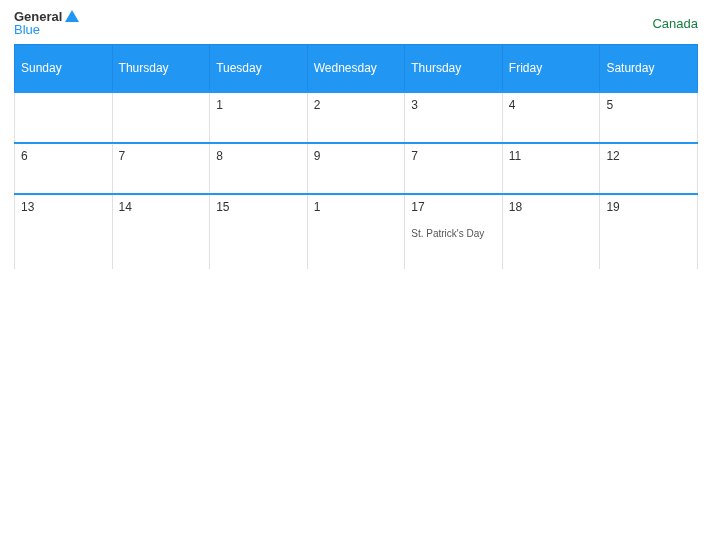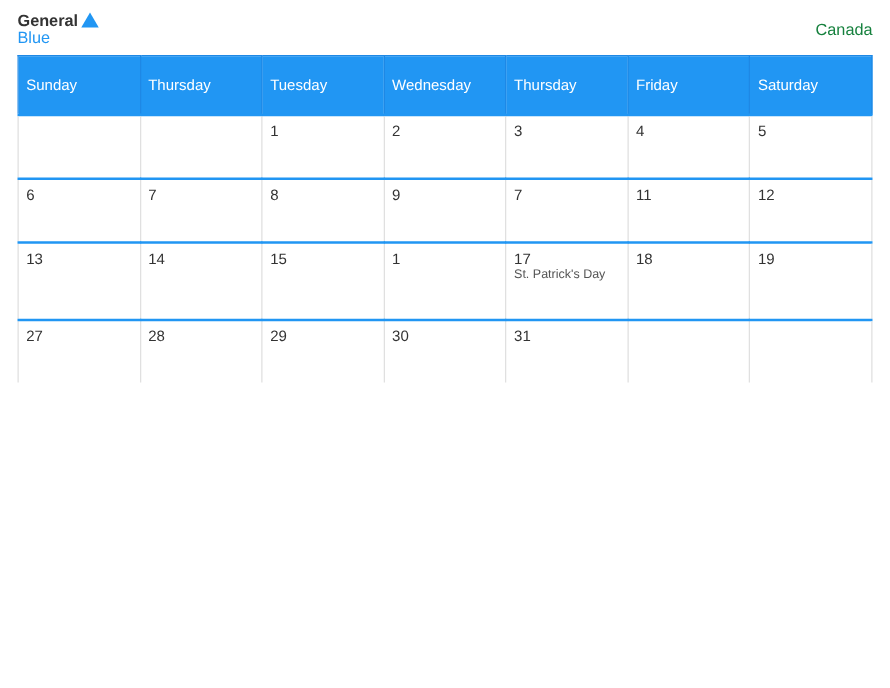--- a/index.html
+++ b/index.html
@@ -93,21 +93,21 @@
     }
     .day-number {
       font-size: 12px;
       color: #333;
       display: block;
     }
     .event-label {
       font-size: 10px;
       color: #555;
       display: block;
-      margin-top: 0;
+      margin-top: 14px;
     }
     .empty-cell {
       background: #f9f9f9;
     }
   </style>
 </head>
 <body>
 
 <div class="calendar-wrapper">
   <div class="header">
@@ -195,34 +195,15 @@
             <span class="day-number">17</span>
             <span class="event-label">St. Patrick's Day</span>
           </td>
           <td>
             <span class="day-number">18</span>
           </td>
           <td>
             <span class="day-number">19</span>
           </td>
         </tr>
-        <tr>
-          <td>
-            <span class="day-number">27</span>
-          </td>
-          <td>
-            <span class="day-number">28</span>
-          </td>
-          <td>
-            <span class="day-number">29</span>
-          </td>
-          <td>
-            <span class="day-number">30</span>
-          </td>
-          <td>
-            <span class="day-number">31</span>
-          </td>
-          <td class="empty-cell"></td>
-          <td class="empty-cell"></td>
-        </tr>
       </tbody>
   </table>
 </div>
 
 </body></html>

